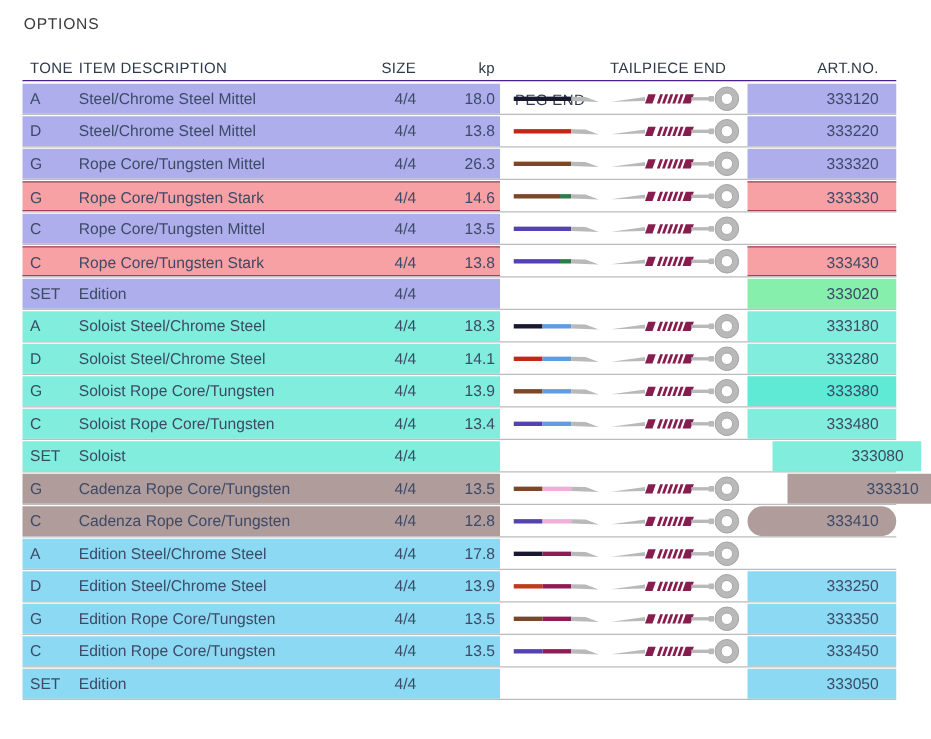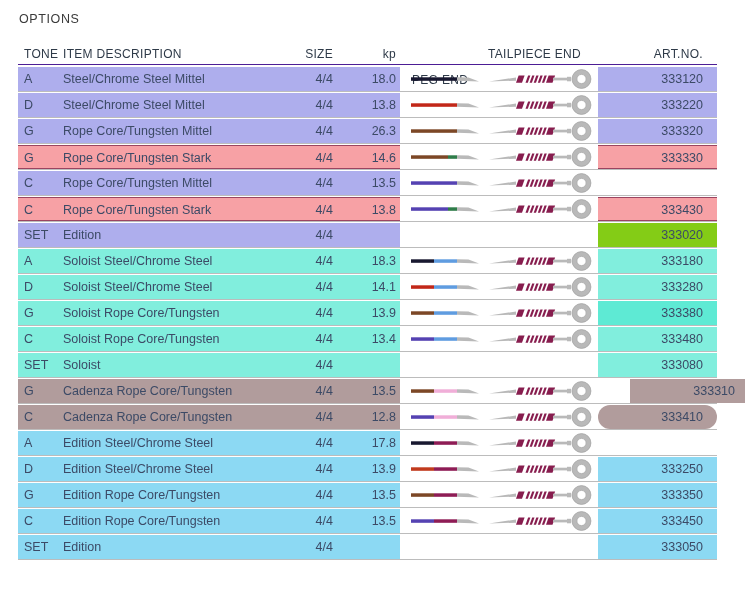--- a/index.html
+++ b/index.html
@@ -257,21 +257,21 @@
   </div>
         <div class="row">
     <div class="band left" style="background: rgb(174, 174, 237);">
       <span class="cell tone">SET</span>
       <span class="cell item">Edition</span>
       <span class="cell size">4/4</span>
       <span class="cell kp"></span>
     </div>
     <div class="peg-cell"></div>
     <div class="tail-cell"></div>
-    <div class="band art" style="background: #84cc16;">
+    <div class="band art" style="background: #86efac;">
       <span class="cell artno">333020</span>
     </div>
   </div>
         <div class="row">
     <div class="band left" style="background: rgb(129, 238, 221);">
       <span class="cell tone">A</span>
       <span class="cell item">Soloist Steel/Chrome Steel</span>
       <span class="cell size">4/4</span>
       <span class="cell kp">18.3</span>
     </div>
@@ -410,21 +410,21 @@
   </div>
         <div class="row">
     <div class="band left" style="background: rgb(129, 238, 221);">
       <span class="cell tone">SET</span>
       <span class="cell item">Soloist</span>
       <span class="cell size">4/4</span>
       <span class="cell kp"></span>
     </div>
     <div class="peg-cell"></div>
     <div class="tail-cell"></div>
-    <div class="band art" style="background: rgb(129, 238, 221);">
+    <div class="band art" style="background: rgb(129, 238, 221); margin-left: 20px;">
       <span class="cell artno">333080</span>
     </div>
   </div>
         <div class="row">
     <div class="band left" style="background: rgb(177, 156, 156);">
       <span class="cell tone">G</span>
       <span class="cell item">Cadenza Rope Core/Tungsten</span>
       <span class="cell size">4/4</span>
       <span class="cell kp">13.5</span>
     </div>

